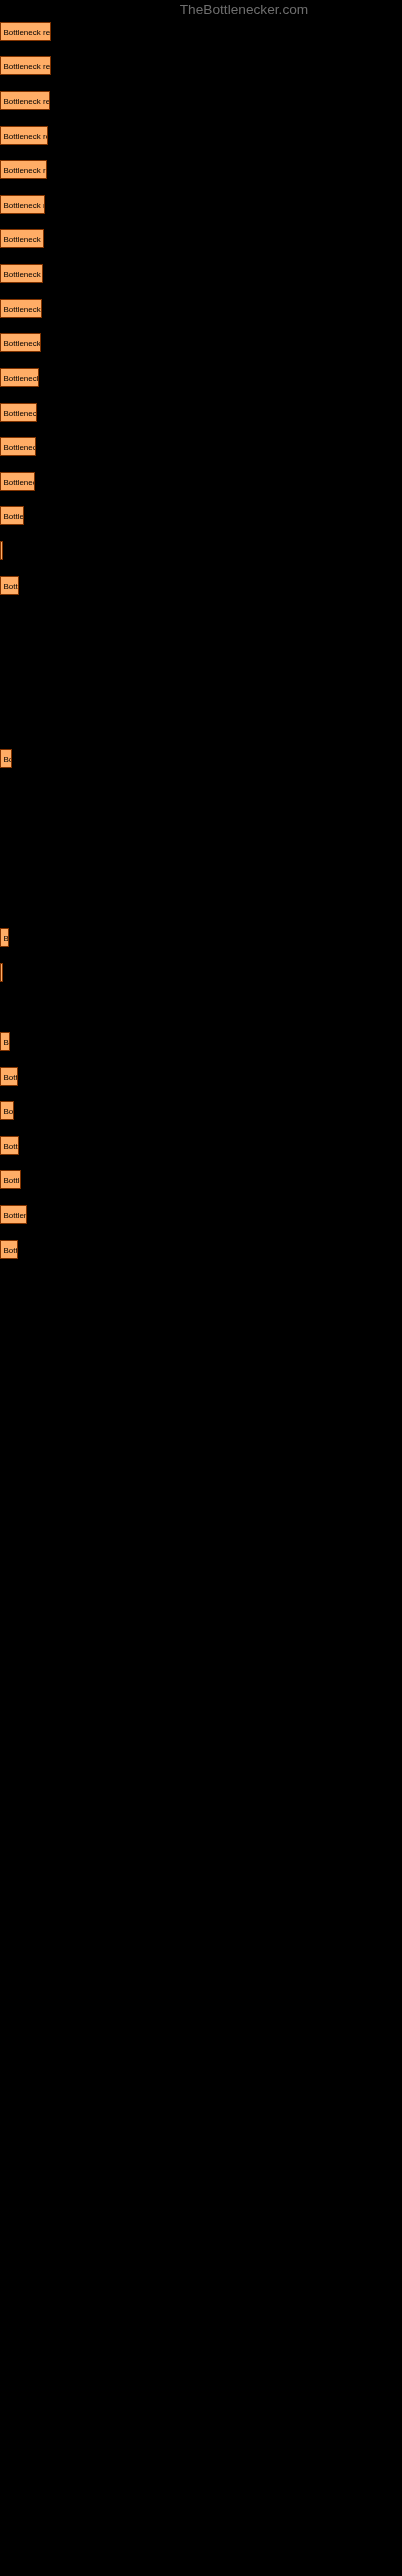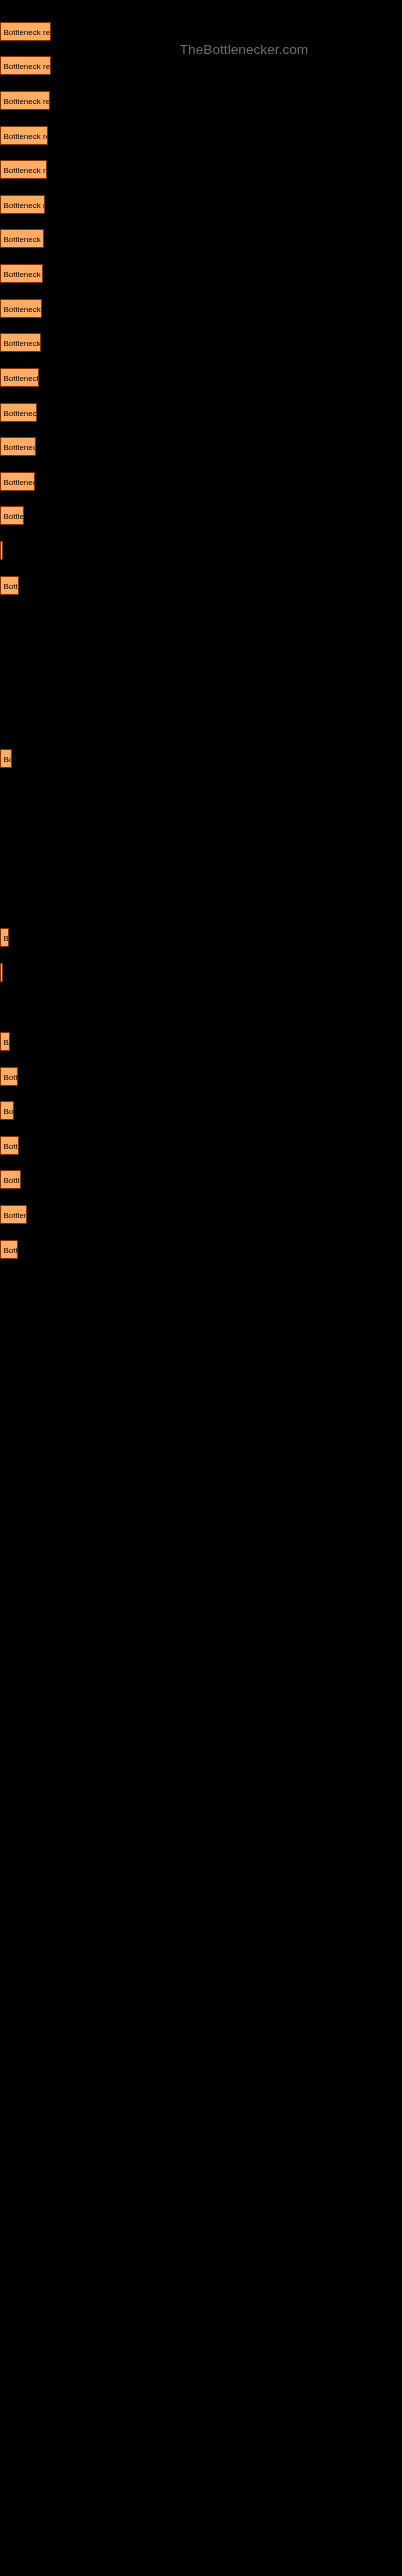--- a/index.html
+++ b/index.html
@@ -27,21 +27,20 @@
     top: 1.6px;
     width: 403px;
     text-align: center;
     padding-left: 85px;
     box-sizing: border-box;
     color: #6e6e6e;
     font-size: 13.7px;
     font-family: "Liberation Sans", sans-serif;
     letter-spacing: 0px;
     white-space: nowrap;
-    margin-top: 40px;
   }
   #plot {
     position: absolute;
     left: 0;
     top: 0;
     width: 403px;
     height: 2576px;
   }
   .bar-row {
     position: absolute;

